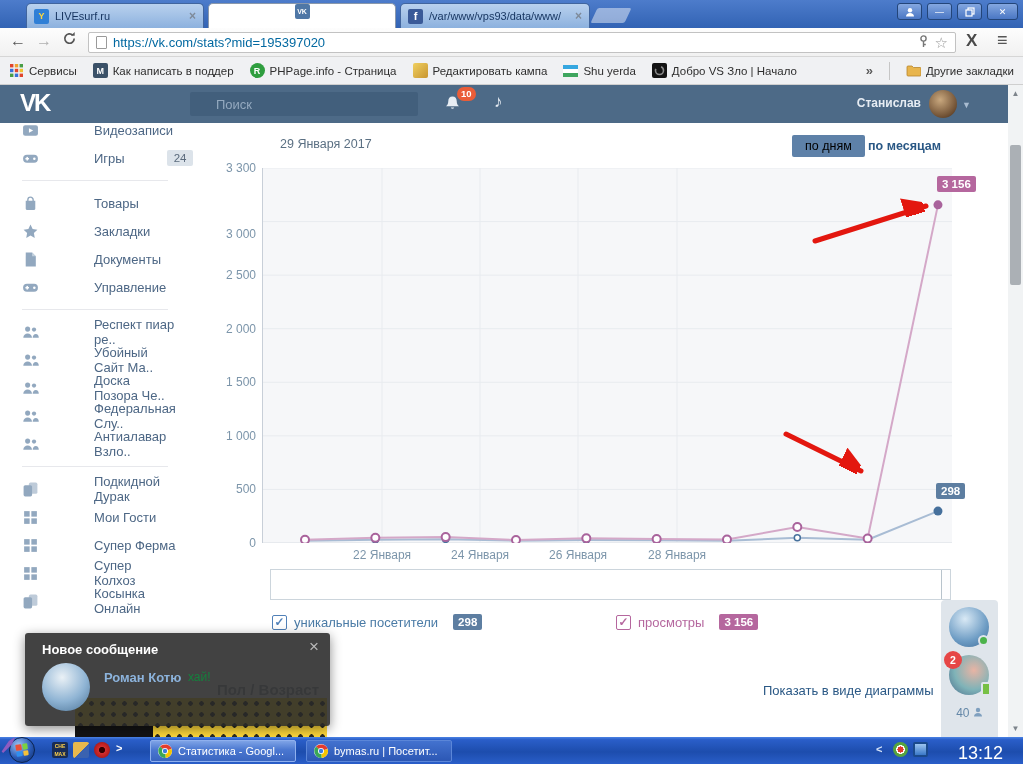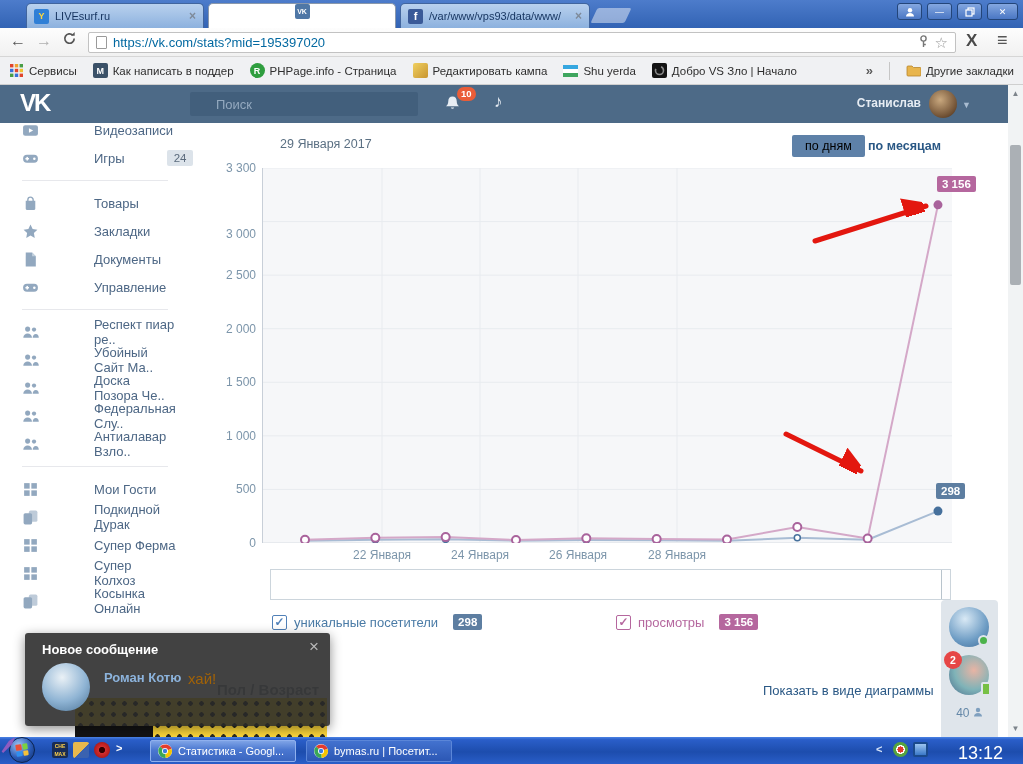--- a/index.html
+++ b/index.html
@@ -122,21 +122,21 @@
   .ad-fragment { position:absolute; left:75px; top:698px; width:252px; height:39px; z-index:8;
     background:radial-gradient(circle, #2b2b20 2px, transparent 2.5px) 0 0/11px 11px, #ffd93b; }
   .ad-black { position:absolute; left:0; top:28px; width:78px; height:11px; background:#141414; }
   .popup { position:absolute; left:25px; top:633px; width:305px; height:93px; background:rgba(40,40,40,.88);
     border-radius:3px; box-shadow:0 3px 12px rgba(0,0,0,.45); z-index:10; }
   .popup-title { position:absolute; left:17px; top:9px; color:#fff; font-size:13px; font-weight:bold; }
   .popup-close { position:absolute; right:11px; top:4px; color:#b9b9b9; font-size:17px; }
   .popup-avatar { position:absolute; left:17px; top:30px; width:48px; height:48px; border-radius:50%;
     background:radial-gradient(circle at 42% 30%, #eaf1f6, #8fb4d4 55%, #4a7296); }
   .popup-sender { position:absolute; left:79px; top:37px; color:#8cb3dc; font-size:13px; font-weight:bold; }
-  .popup-msg { position:absolute; left:163px; top:37px; color:#a16207; font-size:15px; }
+  .popup-msg { position:absolute; left:163px; top:37px; color:#15803d; font-size:12px; }
 
   
   .taskbar { position:absolute; left:0; top:737px; width:1023px; height:27px;
     background:linear-gradient(#4b83e4 0%, #2a5ec9 10%, #1d4dad 55%, #2a5ec9 100%); z-index:40; }
   .start-orb { position:absolute; left:9px; top:0px; width:26px; height:26px; border-radius:50%;
     background:radial-gradient(circle at 35% 30%, #9cc3f5, #2a5ab5 55%, #0d2a66); border:1px solid #0b234f;
     display:flex; align-items:center; justify-content:center; }
   .orb-flag { width:12px; height:12px; display:grid; grid-template-columns:1fr 1fr; gap:1px; transform:rotate(-8deg); }
   .orb-flag i { border-radius:1px; }
   .ql-ico { position:absolute; top:5px; width:16px; height:16px; border-radius:2px; }
@@ -393,33 +393,33 @@
             <circle cx="5.3" cy="4.8" r="2.4" fill="currentColor"></circle>
             <path d="M1.2 13c0-2.6 1.9-4.1 4.1-4.1s4.1 1.5 4.1 4.1z" fill="currentColor"></path>
             <circle cx="11.3" cy="5.2" r="2" fill="currentColor"></circle>
             <path d="M10 13c.2-2.1 1.3-3.6 3-3.6 1.7 0 2.8 1.5 2.8 3.6z" fill="currentColor"></path>
           </svg></span>
         <span>Антиалавар Взло..</span>
       </div>
       <div class="sb-div"></div>
       <div class="sb-item">
         <span class="sb-ico"><svg viewBox="0 0 16 16">
+            <rect x="1.5" y="4" width="8" height="10.5" rx="1.5" fill="currentColor"></rect>
+            <rect x="6.5" y="1.5" width="8" height="10.5" rx="1.5" fill="currentColor" opacity=".6"></rect>
+          </svg></span>
+        <span>Подкидной Дурак</span>
+      </div>
+      <div class="sb-item">
+        <span class="sb-ico"><svg viewBox="0 0 16 16">
             <rect x="2" y="2" width="5.2" height="5.2" fill="currentColor"></rect>
             <rect x="8.8" y="2" width="5.2" height="5.2" fill="currentColor"></rect>
             <rect x="2" y="8.8" width="5.2" height="5.2" fill="currentColor"></rect>
             <rect x="8.8" y="8.8" width="5.2" height="5.2" fill="currentColor"></rect>
           </svg></span>
         <span>Мои Гости</span>
-      </div>
-      <div class="sb-item">
-        <span class="sb-ico"><svg viewBox="0 0 16 16">
-            <rect x="1.5" y="4" width="8" height="10.5" rx="1.5" fill="currentColor"></rect>
-            <rect x="6.5" y="1.5" width="8" height="10.5" rx="1.5" fill="currentColor" opacity=".6"></rect>
-          </svg></span>
-        <span>Подкидной Дурак</span>
       </div>
       <div class="sb-item">
         <span class="sb-ico"><svg viewBox="0 0 16 16">
             <rect x="2" y="2" width="5.2" height="5.2" fill="currentColor"></rect>
             <rect x="8.8" y="2" width="5.2" height="5.2" fill="currentColor"></rect>
             <rect x="2" y="8.8" width="5.2" height="5.2" fill="currentColor"></rect>
             <rect x="8.8" y="8.8" width="5.2" height="5.2" fill="currentColor"></rect>
           </svg></span>
         <span>Супер Ферма</span>
       </div>

